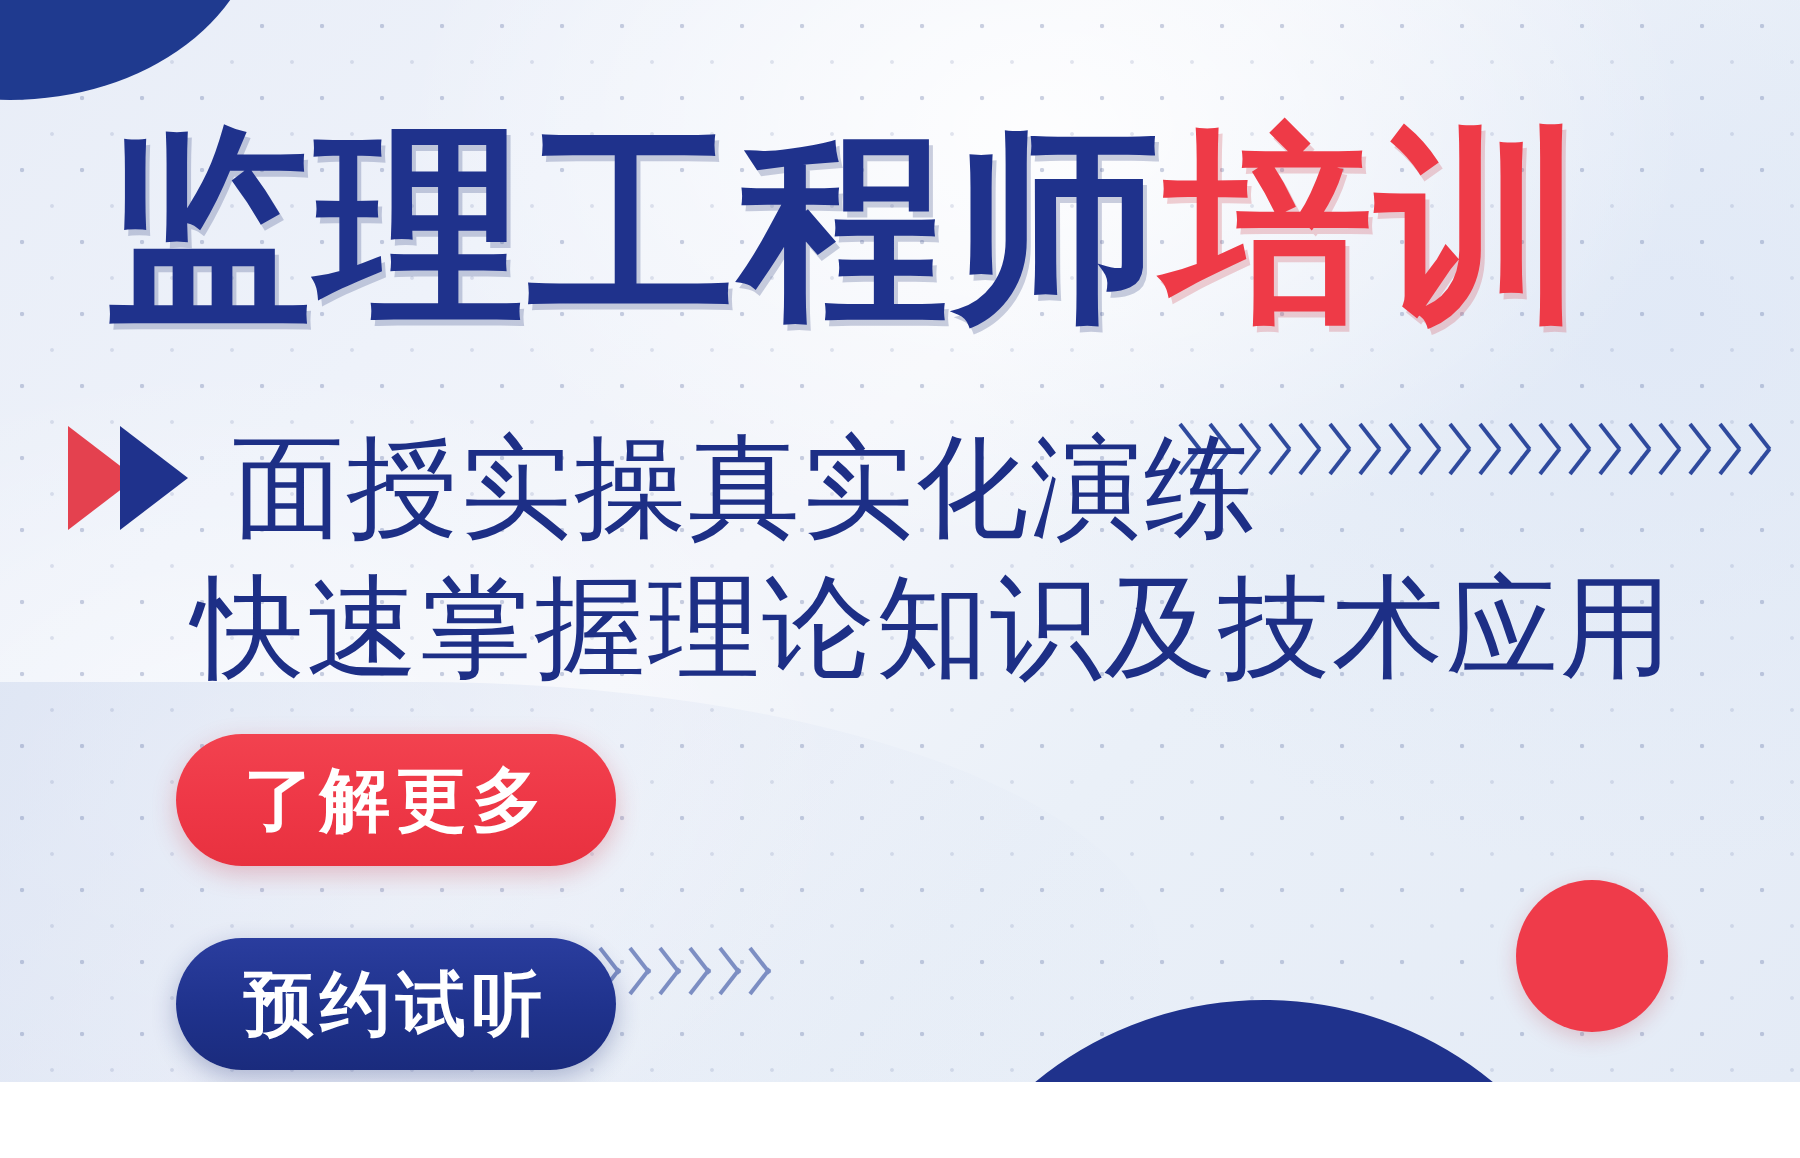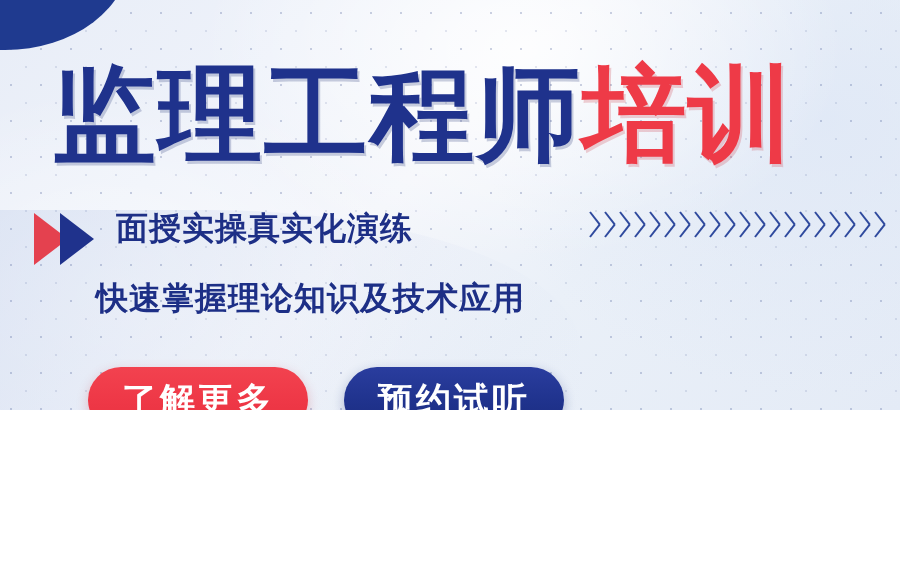--- a/index.html
+++ b/index.html
@@ -3,21 +3,21 @@
 <meta charset="utf-8">
 <style>
   html, body {
     margin: 0;
     padding: 0;
     background: #ffffff;
   }
   #banner {
     position: relative;
     width: 900px;
-    height: 410px;
+    height: 541px;
     overflow: hidden;
     font-family: "Liberation Sans", "DejaVu Sans", sans-serif;
     background: linear-gradient(135deg, #e8edf7 0%, #eef2fa 25%, #f4f6fb 45%, #eaf0f8 65%, #e4ebf6 100%);
   }
 
   
   .bg-sheen {
     position: absolute;
     inset: 0;
     background:
@@ -146,35 +146,36 @@
     border-top: 26px solid transparent;
     border-bottom: 26px solid transparent;
   }
   .tri.red  { left: 0;  border-left: 34px solid #e4414f; }
   .tri.blue { left: 26px; border-left: 34px solid #1f328c; }
 
   
   .sub {
     position: absolute;
     color: #1d2f86;
-    font-size: 32px;
-    font-weight: 700;
+    font-size: 56px;
+    font-weight: 400;
     letter-spacing: 1px;
     white-space: nowrap;
   }
   .sub.line1 { left: 116px; top: 207px; }
   .sub.line2 { left: 96px;  top: 277px; }
 
   
   .cta-row {
     position: absolute;
     left: 88px;
     top: 367px;
     display: flex;
     gap: 36px;
+    flex-direction: column;
   }
   .cta {
     height: 66px;
     border-radius: 33px;
     display: flex;
     align-items: center;
     justify-content: center;
     color: #ffffff;
     font-size: 35px;
     font-weight: 600;

